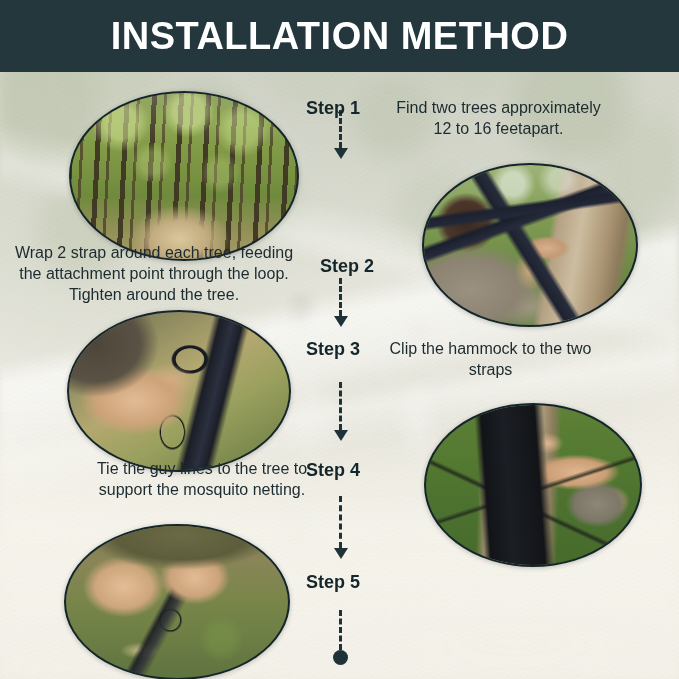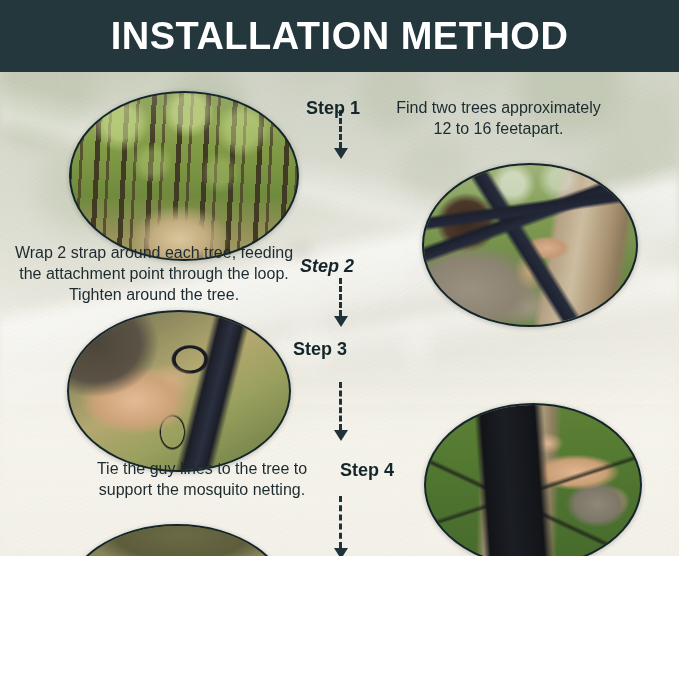--- a/index.html
+++ b/index.html
@@ -7,21 +7,21 @@
     padding: 0;
     background: #ffffff;
   }
   body {
     font-family: "Liberation Sans", sans-serif;
   }
 
   #infographic {
     position: relative;
     width: 679px;
-    height: 556px;
+    height: 679px;
     overflow: hidden;
     background: #e8e8e2;
   }
 
   
   .bg-layer {
     position: absolute;
     inset: 0;
     pointer-events: none;
   }
@@ -363,32 +363,33 @@
     <div class="end-dot" style="top:540px;"></div>
   </div>
 
   <div class="oval ph-forest" style="left:69px; top:91px; width:226px; height:166px;">
     <div class="oval-inner"></div>
   </div>
   <div class="step-label" style="left:306px; top:99px;">Step 1</div>
   <div class="step-text" style="left:386px; top:98px; width:225px;">Find two trees approximately 12 to 16 feetapart.</div>
 
   <div class="step-text" style="left:14px; top:243px; width:280px;">Wrap 2 strap around each tree, feeding the attachment point through the loop. Tighten around the tree.</div>
-  <div class="step-label" style="left:300px; top:257px;font-style:italic;">Step 2</div>
+  <div class="step-label" style="left:320px; top:257px;">Step 2</div>
   <div class="oval ph-strap" style="left:422px; top:163px; width:212px; height:160px;">
     <div class="oval-inner"></div>
   </div>
 
   <div class="oval ph-carabiner" style="left:67px; top:310px; width:220px; height:158px;">
     <div class="oval-inner"></div>
   </div>
-  <div class="step-label" style="left:293px; top:340px;">Step 3</div>
+  <div class="step-label" style="left:306px; top:340px;">Step 3</div>
+  <div class="step-text" style="left:387px; top:339px; width:207px;">Clip the hammock to the two straps</div>
 
   <div class="step-text" style="left:93px; top:459px; width:218px;">Tie the guy lines to the tree to support the mosquito netting.</div>
-  <div class="step-label" style="left:306px; top:461px;margin-left:34px;">Step 4</div>
+  <div class="step-label" style="left:306px; top:461px;">Step 4</div>
   <div class="oval ph-guyline" style="left:424px; top:403px; width:214px; height:160px;">
     <div class="oval-inner"></div>
   </div>
 
   <div class="oval ph-stake" style="left:64px; top:524px; width:222px; height:152px;">
     <div class="oval-inner"></div>
   </div>
   <div class="step-label" style="left:306px; top:573px;text-align:center;">Step 5</div>
 
 </div>

